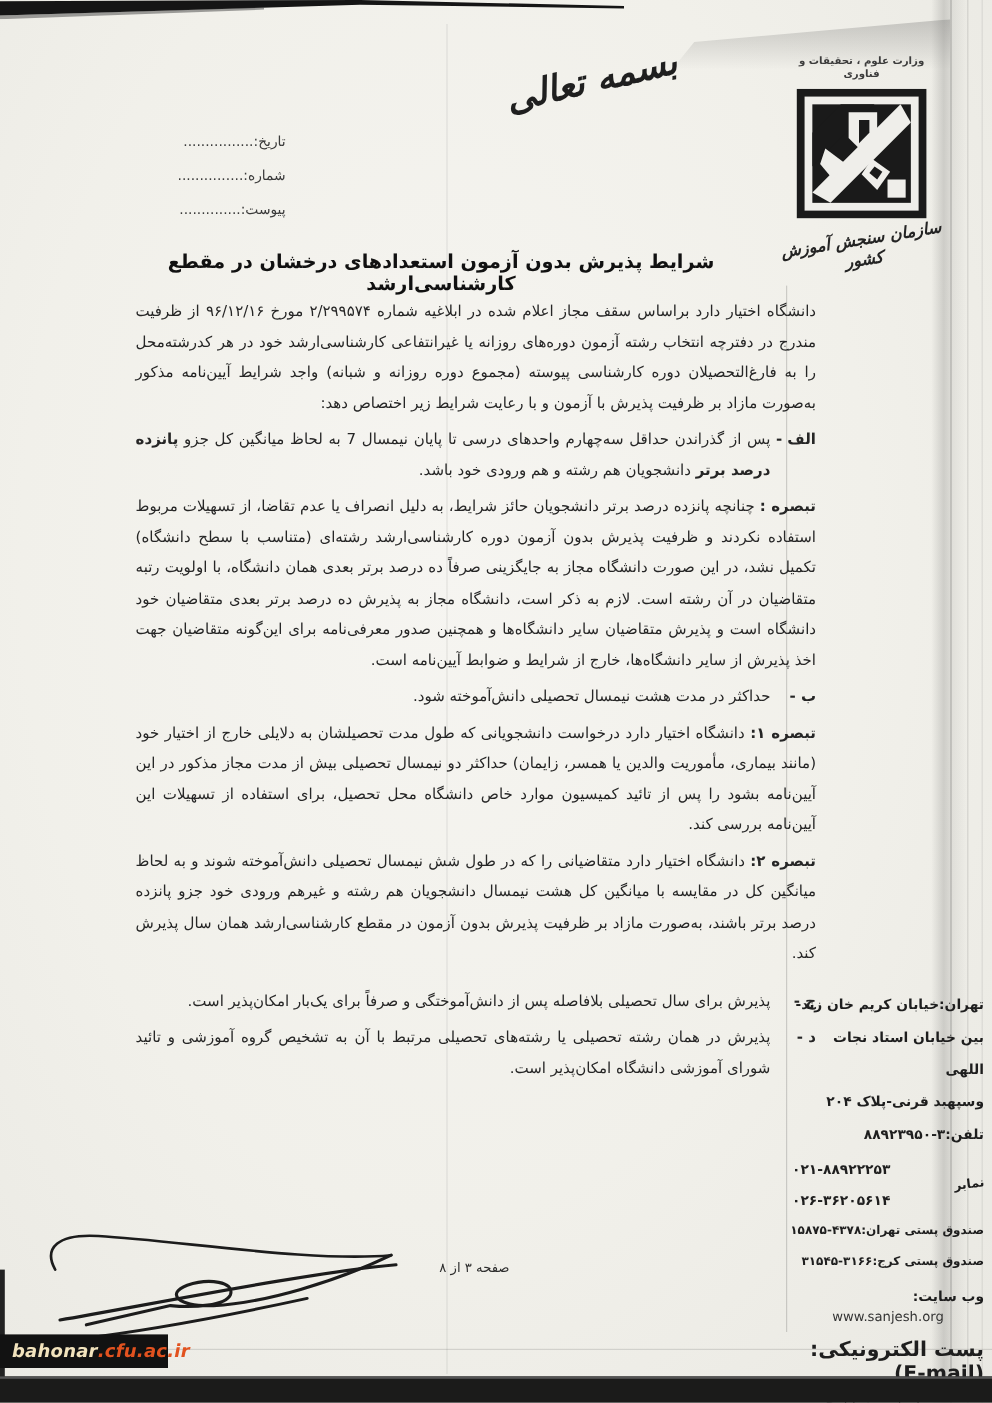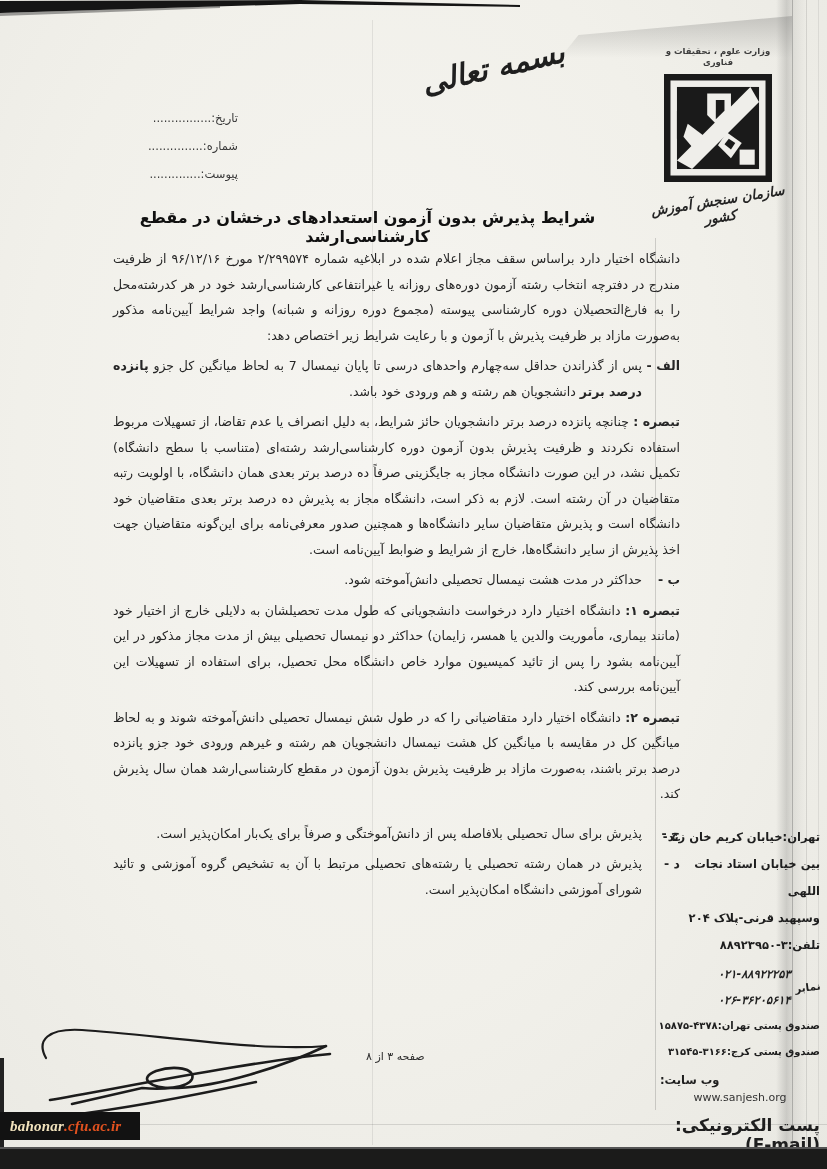--- a/index.html
+++ b/index.html
@@ -45,33 +45,33 @@
   .body-col .lbl-in{font-weight:bold;}
   .b{font-weight:bold;}
   .gap{height:9px;}
   
   .sidebar{position:absolute;left:660px;top:824px;width:160px;direction:rtl;text-align:right;
         color:#1e1e1e;}
   .sidebar .addr{font-size:11.5px;font-weight:bold;line-height:27px;}
   .sidebar .phone{font-size:11.5px;font-weight:bold;line-height:27px;}
   .fax-row{display:flex;flex-direction:row;align-items:center;margin-top:2px;}
   .fax-label{font-size:10.5px;font-weight:bold;transform:rotate(-7deg);margin-left:4px;}
-  .fax-nums{flex:1;text-align:right;font-size:11.5px;font-weight:bold;line-height:26px;
-        direction:ltr;font-style:italic;}
+  .fax-nums{flex:1;text-align:left;font-size:11.5px;font-weight:bold;line-height:26px;
+        direction:ltr;}
   .pobox{font-size:10px;font-weight:bold;line-height:26px;white-space:nowrap;}
-  .web-label{font-size:11.5px;font-weight:bold;text-align:left;margin-top:8px;}
+  .web-label{font-size:11.5px;font-weight:bold;text-align:right;margin-top:8px;}
   .web-url{font-size:11px;text-align:center;direction:ltr;line-height:22px;color:#333;}
   .email-label{font-size:17px;font-weight:bold;text-align:right;direction:rtl;margin-top:6px;}
   .email-addr{font-size:11px;text-align:center;direction:ltr;margin-top:12px;color:#333;}
   
   .page-indicator{position:absolute;left:366px;top:1050px;font-size:11px;direction:rtl;color:#2d2d2d;}
   .signature{position:absolute;left:30px;top:1018px;width:320px;height:115px;}
   .watermark{position:absolute;left:0;top:1112px;width:140px;height:28px;background:#121212;
         display:flex;align-items:center;padding-left:10px;box-sizing:border-box;
-        font-style:italic;font-weight:bold;font-size:15px;letter-spacing:.2px;font-family:Liberation Serif, serif;}
+        font-style:italic;font-weight:bold;font-size:15px;letter-spacing:.2px;}
   .wm-name{color:#f2e3bd;}
   .wm-domain{color:#e2521f;}
 </style>
 </head>
 <body>
 
 <div id="page">
 
   <svg class="top-wedge" viewBox="0 0 560 16" preserveAspectRatio="none">
     <polygon points="0,1 300,0 520,5 520,7 300,4 0,13" fill="#151515"></polygon>

